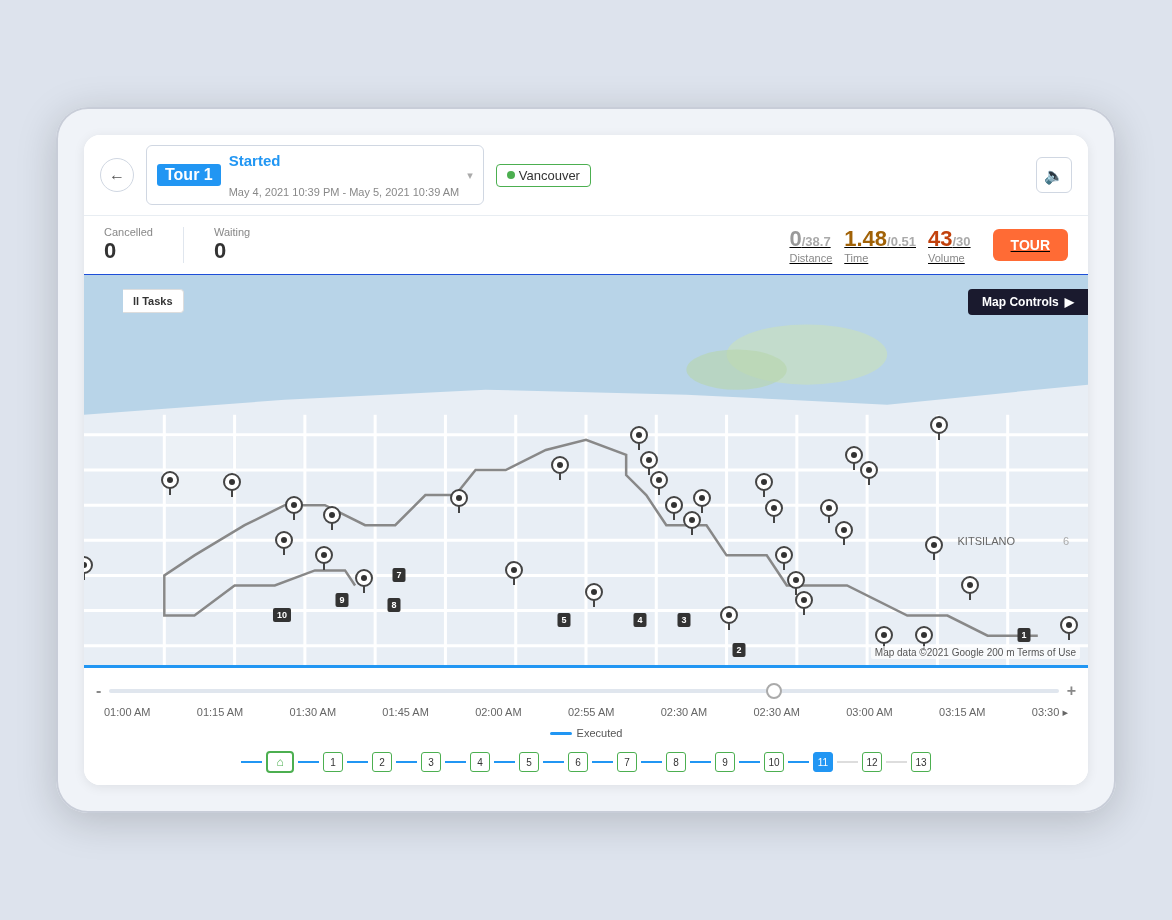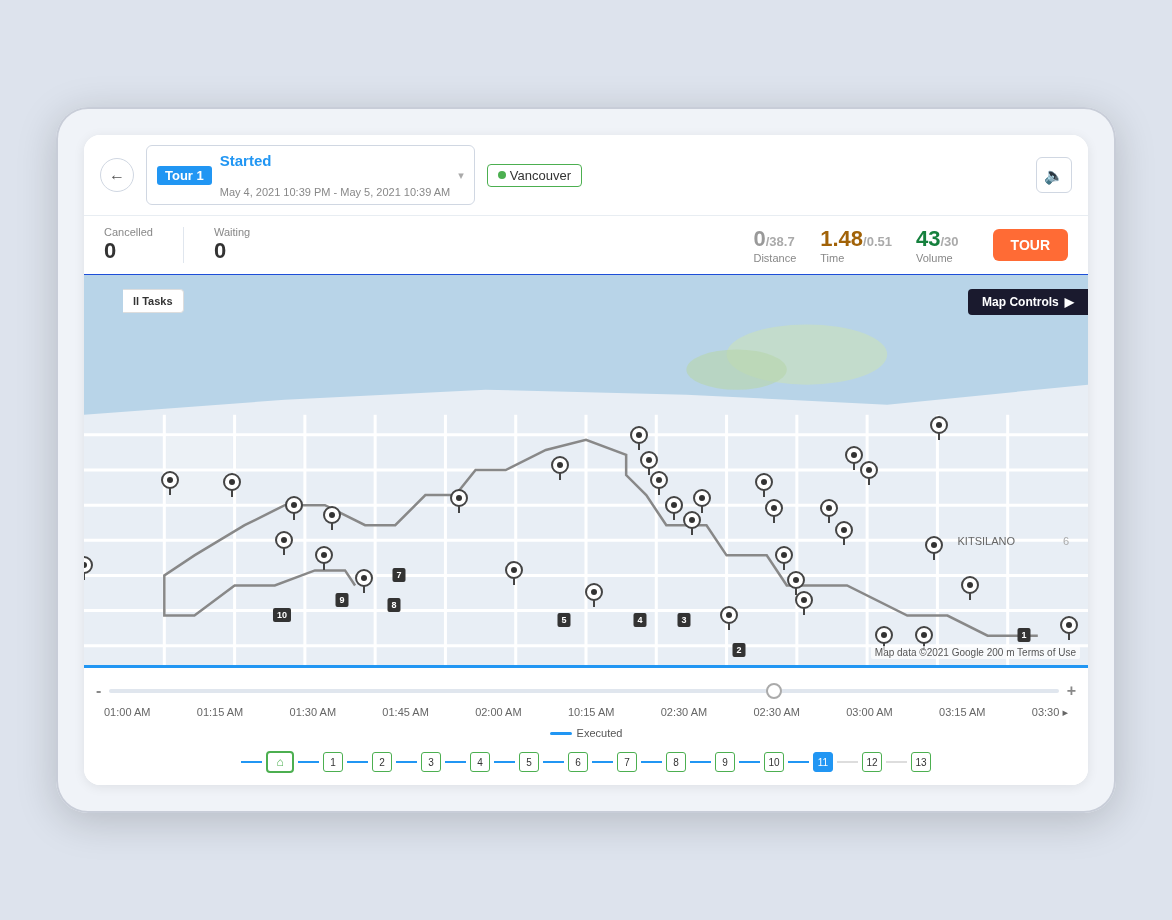--- a/index.html
+++ b/index.html
@@ -41,21 +41,21 @@
       display: flex; align-items: center; justify-content: center;
       cursor: pointer;
       background: #fff;
       color: #555;
       font-size: 16px;
       flex-shrink: 0;
     }
     .tour-badge {
       background: #2196F3;
       color: #fff;
-      font-size: 13px;
+      font-size: 16px;
       font-weight: 700;
       padding: 2px 8px;
       border-radius: 3px;
     }
     .tour-title-area {
       display: flex;
       align-items: center;
       gap: 8px;
       border: 1px solid #d0d7e2;
       border-radius: 6px;
@@ -129,28 +129,28 @@
       align-items: center;
       padding: 10px 20px;
       border-bottom: 1px solid #1d4ed8;
       gap: 30px;
       background: #fff;
     }
     .stat-item { display: flex; flex-direction: column; }
     .stat-label { font-size: 11px; color: #888; }
     .stat-value { font-size: 22px; font-weight: 700; color: #333; }
     .stat-divider { width: 1px; height: 36px; background: #e0e6ee; }
-    .metrics-group { display: flex; gap: 24px; margin-left: auto; align-items: center; }
+    .metrics-group { display: flex; gap: 12px; margin-left: auto; align-items: center; text-decoration: underline; }
     .metric-item { display: flex; flex-direction: column; align-items: flex-start; }
     .metric-label { font-size: 11px; color: #888; }
     .metric-value { font-size: 16px; font-weight: 700; }
     .metric-value .main { font-size: 22px; }
     .metric-value .sub { font-size: 13px; color: #aaa; }
     .metric-value.orange .main { color: #a16207; }
-    .metric-value.dark .main { color: #15803d; }
+    .metric-value.dark .main { color: #c2410c; }
     .metric-value.gray { color: #999; }
     .tour-btn {
       background: #FF6B35;
       color: #fff;
       border: none;
       border-radius: 6px;
       padding: 8px 18px;
       font-size: 14px;
       font-weight: 700;
       cursor: pointer;
@@ -710,21 +710,21 @@
         </div>
         <span class="tl-plus">+</span>
       </div>
 
       <div class="timeline-labels">
         <span>01:00 AM</span>
         <span>01:15 AM</span>
         <span>01:30 AM</span>
         <span>01:45 AM</span>
         <span>02:00 AM</span>
-        <span>10:15 AM</span>
+        <span>02:55 AM</span>
         <span>02:30 AM</span>
         <span>02:30 AM</span>
         <span>03:00 AM</span>
         <span>03:15 AM</span>
         <span>03:30 ▸</span>
       </div>
 
       <div class="timeline-bar-row">
         <div class="executed-legend">
           <div class="executed-line"></div>

